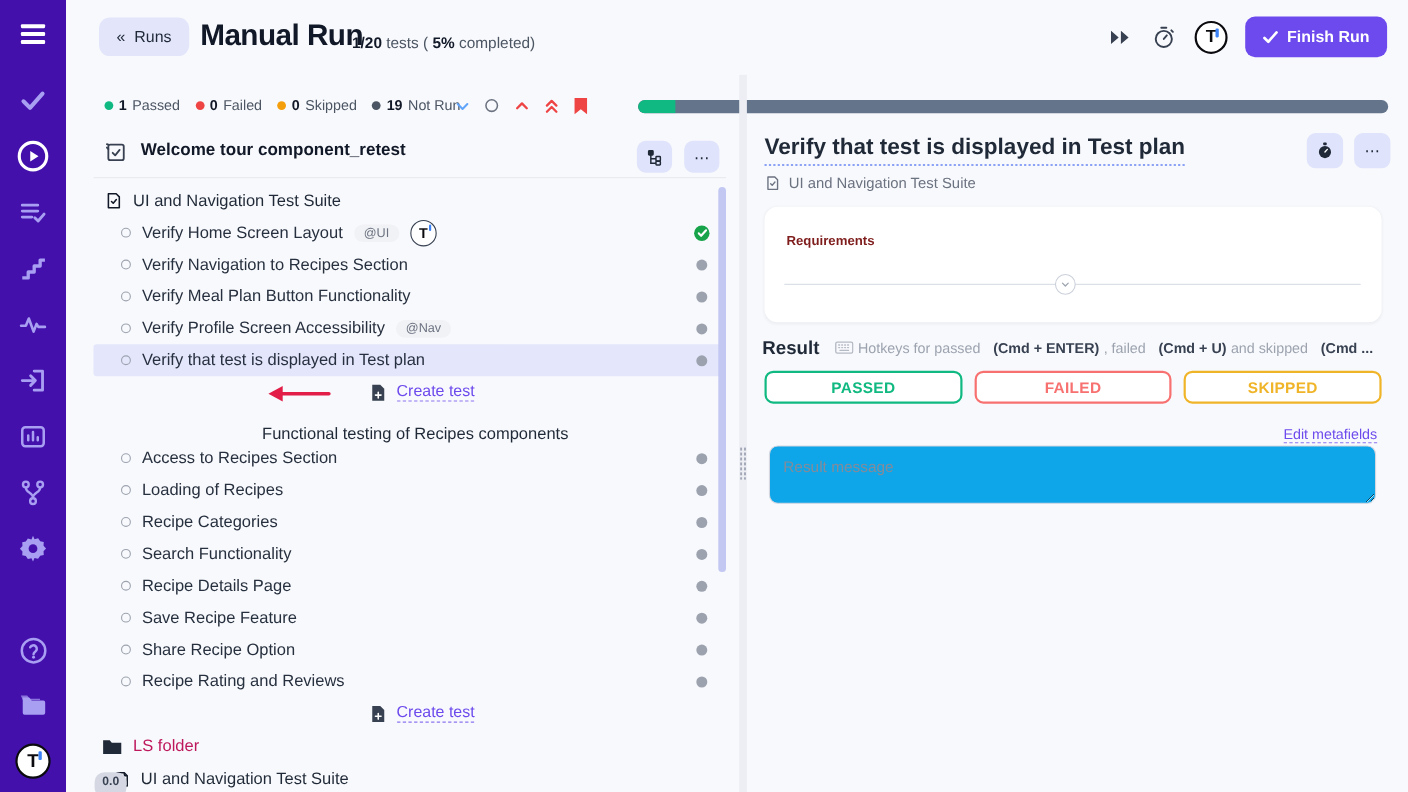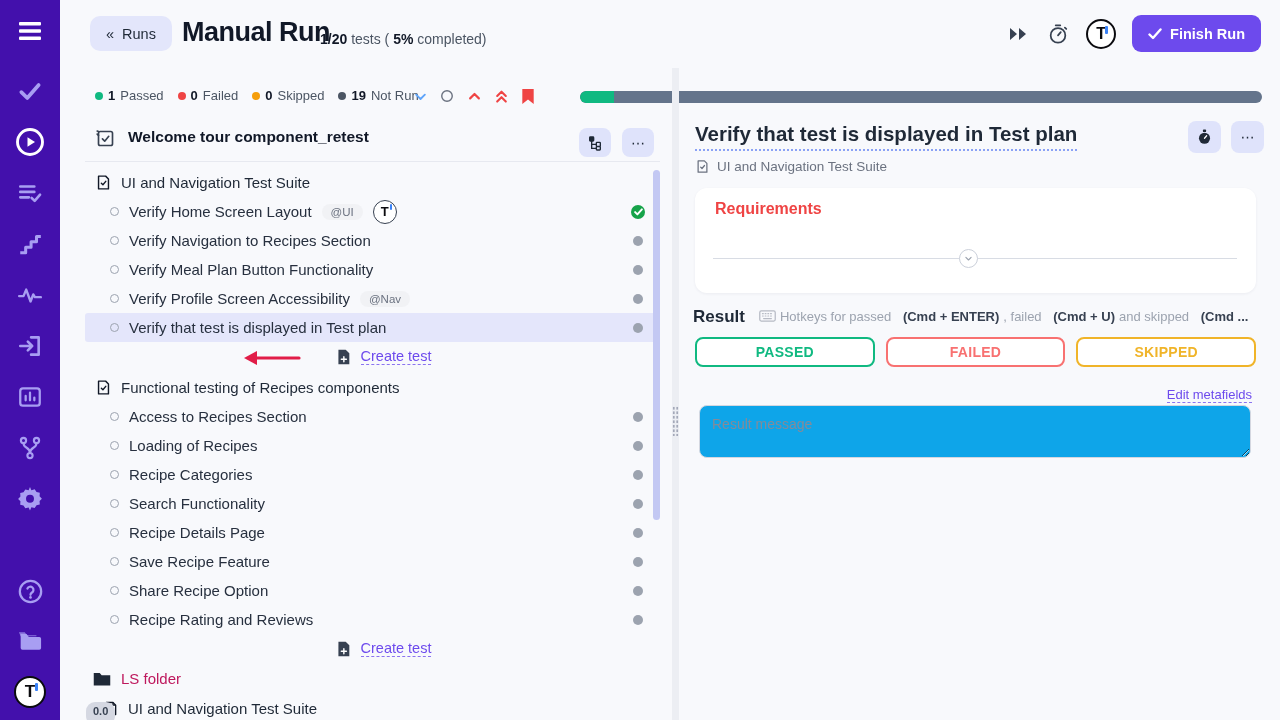--- a/index.html
+++ b/index.html
@@ -76,21 +76,21 @@
 
   
   .detail { position:absolute; left:679px; top:110px; width:601px; height:610px; }
   .d-title { position:absolute; left:16px; top:12px; font-size:20.5px; font-weight:800; color:#1f2937;
              border-bottom:2px dotted #8ba2f5; padding-bottom:3px; cursor:text; }
   .d-btns { position:absolute; right:16px; top:11px; display:flex; gap:10px; }
   .d-crumb { position:absolute; left:16px; top:49px; display:flex; align-items:center; gap:7px; font-size:13.5px; color:#6b7280; }
 
   .req-card { position:absolute; left:16px; top:78px; width:561px; height:105px; background:#fff; border-radius:12px;
               box-shadow:0 1px 3px rgba(30,35,60,0.06); }
-  .req-title { position:absolute; left:20px; top:12px; font-size:16px; font-weight:700; color:#ef4444; }
+  .req-title { position:absolute; left:20px; top:24px; font-size:12px; font-weight:700; color:#7f1d1d; }
   .req-divider { position:absolute; left:18px; top:70px; width:524px; height:1px; background:#d8dce4; }
   .req-toggle { position:absolute; left:264px; top:61px; width:19px; height:19px; border:1px solid #cbd0da; background:#fff;
                 border-radius:50%; display:flex; align-items:center; justify-content:center; cursor:pointer; }
 
   .result-head { position:absolute; left:14px; top:197px; display:flex; align-items:baseline; gap:14px; width:570px; }
   .result-title { font-size:17px; font-weight:800; color:#1f2937; }
   .hotkeys { font-size:13px; color:#9ca3af; white-space:nowrap; overflow:hidden; display:flex; align-items:center; gap:4px; }
   .hotkeys b { color:#374151; font-weight:700; }
 
   .verdicts { position:absolute; left:16px; top:227px; width:561px; display:flex; gap:11px; }
@@ -345,21 +345,21 @@
       <span class="row-status"></span>
     </div>
     <div class="create-row">
       <svg width="15" height="16" viewBox="0 0 20 22">
           <path d="M3 1h10l5 5v15H3z" fill="#374151"></path>
           <path d="M7 14h7M10.5 10.5v7" stroke="#fff" stroke-width="2" stroke-linecap="round"></path>
         </svg>
       <a class="create-link">Create test</a>
     </div>
 
-    <div class="suite-row" style="margin-top:2px;">
+    <div class="suite-row" style="margin-top:2px;flex-direction:column;">
       <svg width="17" height="17" viewBox="0 0 24 24" fill="none" stroke="#111827" stroke-width="2" stroke-linejoin="round">
           <path d="M5 3h10l4 4v14H5z"></path>
           <path d="M9 13l2.2 2.2 4-4.8" stroke-linecap="round"></path>
         </svg>
       <span>Functional testing of Recipes components</span>
     </div>
     <div class="test-row">
         <span class="ring"></span>
         <span class="t-label">Access to Recipes Section</span>
         <span class="row-status"></span>

